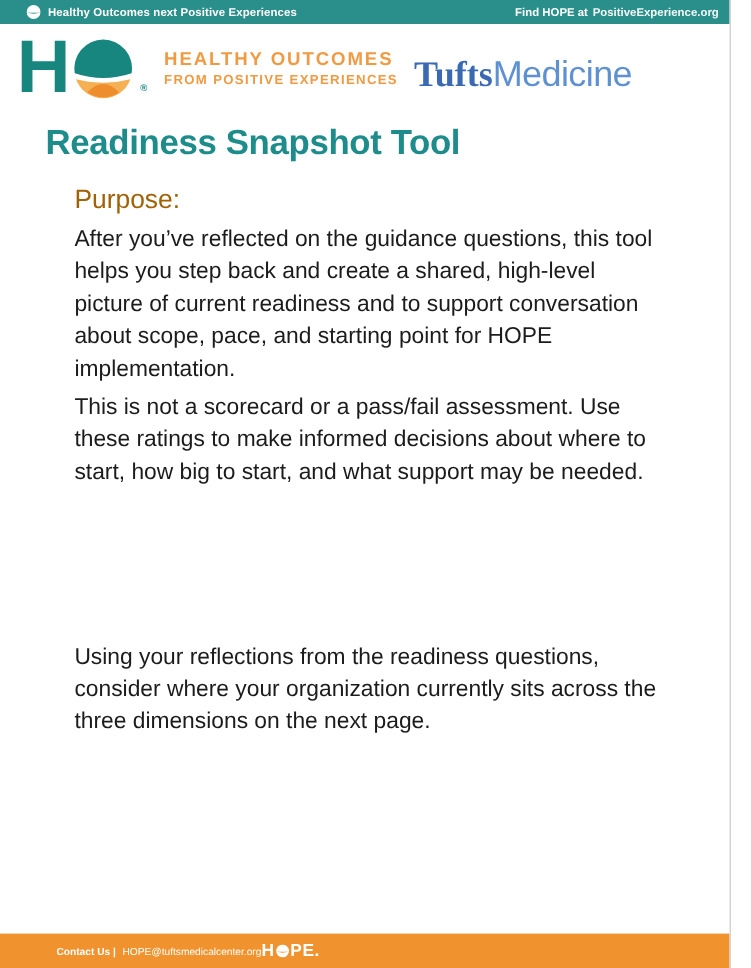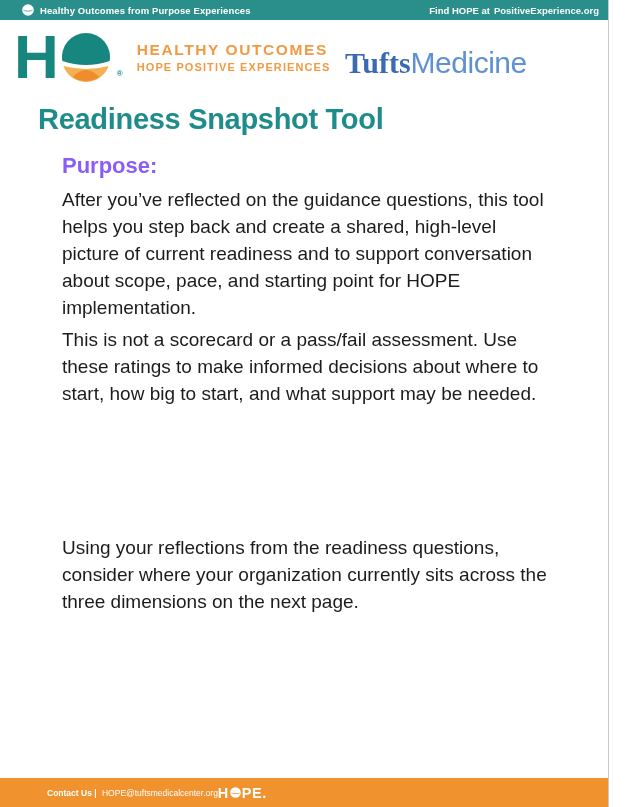--- a/index.html
+++ b/index.html
@@ -63,21 +63,21 @@
     font-weight:400; font-size:30px; color:#5f91d2; letter-spacing:-0.5px;
   }
 
   
   .doc-title {
     position:absolute; top:103px; left:38px;
     font-size:29px; font-weight:700; color:#1f8c8c; letter-spacing:-0.3px;
   }
   .section-heading {
     position:absolute; left:62px;
-    font-size:22px; font-weight:700; color:#8b5cf6;
+    font-size:22px; font-weight:400; color:#a16207;
   }
   .h-purpose   { top:153px; }
   .h-readiness { top:497px; font-size:21px; }
   .body-para {
     position:absolute; left:62px; width:494px;
     font-size:19px; line-height:27px; color:#1c1c1c;
   }
   .p1 { top:186px; }
   .p2 { top:326px; }
   .p3 { top:534px; }
@@ -104,40 +104,40 @@
 <body>
 
 <div class="page">
 
   <div class="top-bar">
     <div class="top-bar-left">
       <svg width="12" height="12" viewBox="0 0 12 12">
         <circle cx="6" cy="6" r="5.8" fill="#ffffff"></circle>
         <path d="M0.4,6.2 Q6,8.6 11.6,6.2 Q6,7.1 0.4,6.2 Z" fill="#2a8f8b"></path>
       </svg>
-      <span class="top-bar-brand">Healthy Outcomes from Purpose Experiences</span>
+      <span class="top-bar-brand">Healthy Outcomes next Positive Experiences</span>
     </div>
     <div class="top-bar-right">
       <span class="find-label">Find HOPE at</span><span class="find-link">PositiveExperience.org</span>
     </div>
   </div>
 
   <div class="logo-row">
     <span class="hope-letter">H</span>
     <span class="hope-o-wrap">
       <svg width="50" height="50" viewBox="0 0 100 100">
         <path d="M2.7,58 A48,48 0 1 1 97.3,58 Q50,74 2.7,58 Z" fill="#17867f"></path>
         <path d="M4.75,68 Q50,80 95.25,68 A48,48 0 0 1 4.75,68 Z" fill="#f6b054"></path>
         <path d="M23.5,90 Q50,62 76.5,90 A48,48 0 0 1 23.5,90 Z" fill="#ee8d2c"></path>
       </svg>
     </span>
     <span class="registered-mark">®</span>
     <div class="tagline">
       <div class="tagline-1">HEALTHY OUTCOMES</div>
-      <div class="tagline-2">HOPE POSITIVE EXPERIENCES</div>
+      <div class="tagline-2">FROM POSITIVE EXPERIENCES</div>
     </div>
   </div>
 
   <div class="tufts-logo">
     <span class="tufts-bold">Tufts</span><span class="tufts-light">Medicine</span>
   </div>
 
   <h1 class="doc-title">Readiness Snapshot Tool</h1>
 
   <h2 class="section-heading h-purpose">Purpose:</h2>

